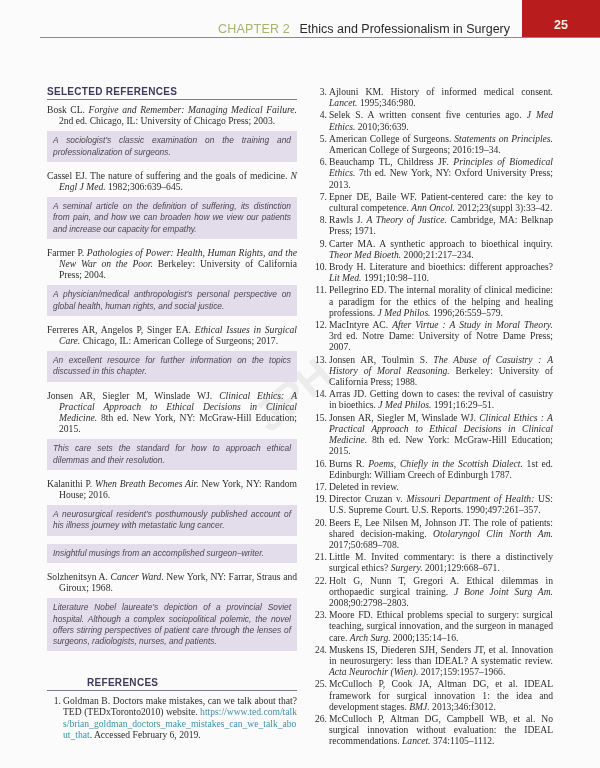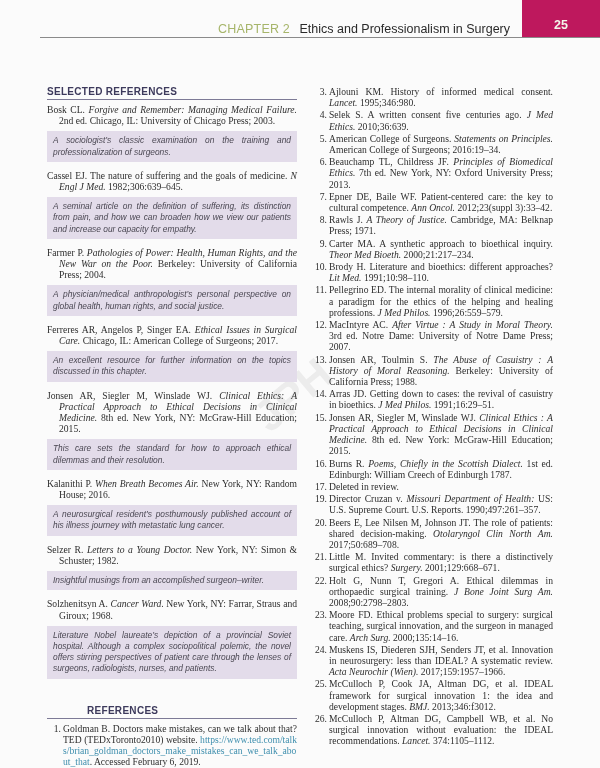--- a/index.html
+++ b/index.html
@@ -17,21 +17,21 @@
     position: absolute; left: 0; right: 0; top: 37px; height: 1px; background: #8a8a8a;
   }
   .header-title {
     position: absolute; right: 90px; top: 22px;
     font-family: "Liberation Sans", "DejaVu Sans", sans-serif;
     font-size: 12.5px; color: #2a2a2a; white-space: nowrap;
   }
   .header-title .chap { color: #a6b56a; font-weight: normal; margin-right: 6px; letter-spacing: 0.2px; }
   .page-tab {
     position: absolute; right: 0; top: 0; width: 78px; height: 38px;
-    background: #be185d;
+    background: #b91c1c;
   }
   .page-num {
     position: absolute; left: 0; right: 0; bottom: 6px; text-align: center;
     font-family: "Liberation Sans", "DejaVu Sans", sans-serif;
     font-weight: bold; font-size: 12.5px; color: #f4f5ea;
   }
   .col-left { position: absolute; left: 47px; top: 86px; width: 250px; }
   .col-right { position: absolute; left: 313px; top: 86px; width: 240px; }
   .sec-head {
     font-family: "Liberation Sans", "DejaVu Sans", sans-serif;
@@ -94,21 +94,20 @@
       <div class="ref"><span>Cassel EJ. The nature of suffering and the goals of medicine. </span><i>N Engl J Med.</i><span> 1982;306:639–645.</span></div>
       <div class="note">A seminal article on the definition of suffering, its distinction from pain, and how we can broaden how we view our patients and increase our capacity for empathy.</div>
       <div class="ref"><span>Farmer P. </span><i>Pathologies of Power: Health, Human Rights, and the New War on the Poor.</i><span> Berkeley: University of California Press; 2004.</span></div>
       <div class="note">A physician/medical anthropologist’s personal perspective on global health, human rights, and social justice.</div>
       <div class="ref"><span>Ferreres AR, Angelos P, Singer EA. </span><i>Ethical Issues in Surgical Care.</i><span> Chicago, IL: American College of Surgeons; 2017.</span></div>
       <div class="note">An excellent resource for further information on the topics discussed in this chapter.</div>
       <div class="ref"><span>Jonsen AR, Siegler M, Winslade WJ. </span><i>Clinical Ethics: A Practical Approach to Ethical Decisions in Clinical Medicine.</i><span> 8th ed. New York, NY: McGraw-Hill Education; 2015.</span></div>
       <div class="note">This care sets the standard for how to approach ethical dilemmas and their resolution.</div>
       <div class="ref"><span>Kalanithi P. </span><i>When Breath Becomes Air.</i><span> New York, NY: Random House; 2016.</span></div>
       <div class="note">A neurosurgical resident’s posthumously published account of his illness journey with metastatic lung cancer.</div>
-      <div class="ref"><span>Selzer R. </span><i>Letters to a Young Doctor.</i><span> New York, NY: Simon &amp; Schuster; 1982.</span></div>
       <div class="note">Insightful musings from an accomplished surgeon–writer.</div>
       <div class="ref"><span>Solzhenitsyn A. </span><i>Cancer Ward.</i><span> New York, NY: Farrar, Straus and Giroux; 1968.</span></div>
       <div class="note">Literature Nobel laureate’s depiction of a provincial Soviet hospital. Although a complex sociopolitical polemic, the novel offers stirring perspectives of patient care through the lenses of surgeons, radiologists, nurses, and patients.</div>
     </div>
 
   <div class="sec-head refs-head">REFERENCES</div>
   <ol class="numbered" id="refs-left">
       <li>
         <span class="n">1.</span>
         <span class="t"><span>Goldman B. Doctors make mistakes, can we talk about that? TED (TEDxToronto2010) website. </span><a class="link" style="word-break: break-all;">https://www.ted.com/talks/brian_goldman_doctors_make_mistakes_can_we_talk_about_that</a><span>. Accessed February 6, 2019.</span></span>

